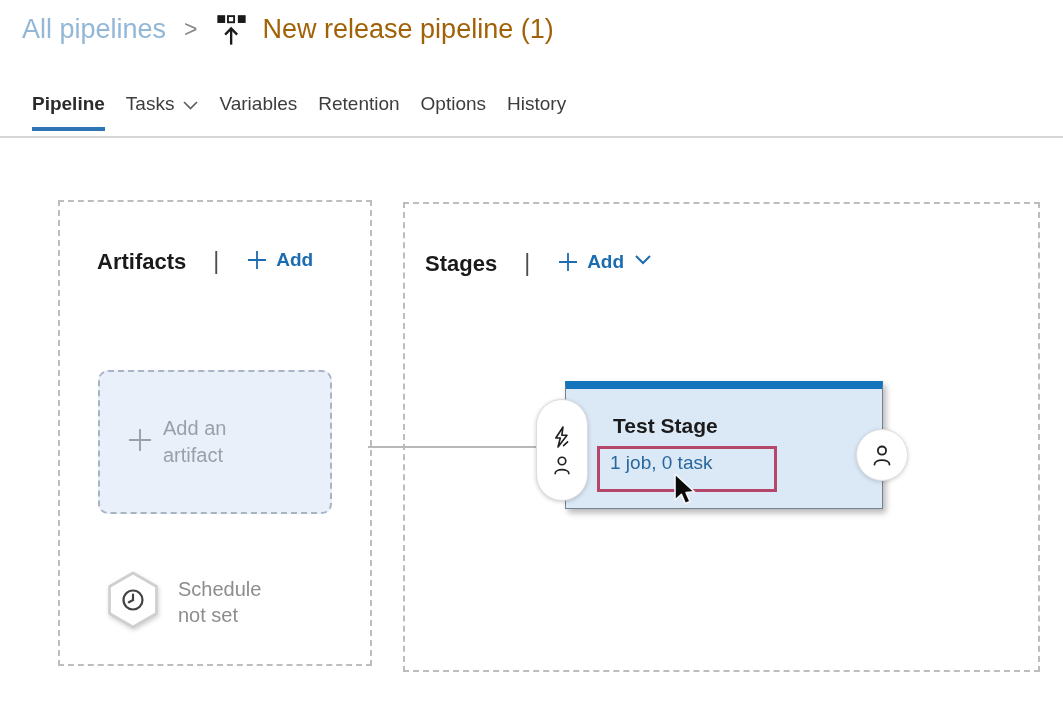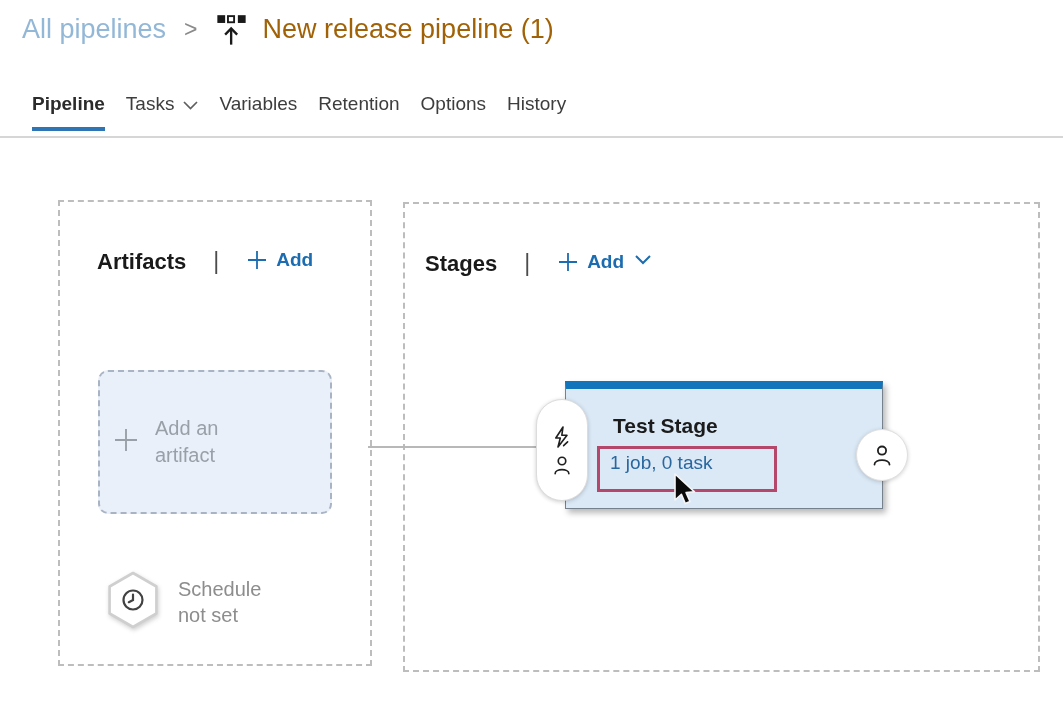--- a/index.html
+++ b/index.html
@@ -33,21 +33,21 @@
   .ph-div { font-size:23px; color:#4c4c4c; font-weight:300; padding:0 2px; }
   .ph-add { display:flex; align-items:flex-start; gap:8px; cursor:pointer; }
   .ph-add-label { font-size:19px; font-weight:bold; color:#1b6cb0; }
   .plus-blue { width:22px; height:22px; }
   .add-chev { width:16px; height:10px; margin-left:3px; margin-top:3px; }
 
   
   .artifact-box {
     position:absolute; left:38px; top:168px; width:234px; height:144px;
     border:2px dashed #a8b3c4; border-radius:10px; background:#eaf0f9;
-    display:flex; align-items:center; gap:15px; padding-left:12px; cursor:pointer;
+    display:flex; align-items:center; gap:9px; padding-left:26px; cursor:pointer;
   }
   .plus-gray { width:28px; height:28px; flex:0 0 auto; }
   .artifact-box-label { font-size:20px; color:#9aa0a8; width:96px; line-height:1.35; }
 
   
   .schedule { position:absolute; left:44px; top:368px; display:flex; align-items:center; gap:16px; cursor:pointer; }
   .hex-wrap { width:58px; height:60px; filter:drop-shadow(1px 2px 2px rgba(0,0,0,0.18)); }
   .schedule-label { font-size:20px; color:#8d8d8d; width:112px; line-height:1.3; }
 
   

